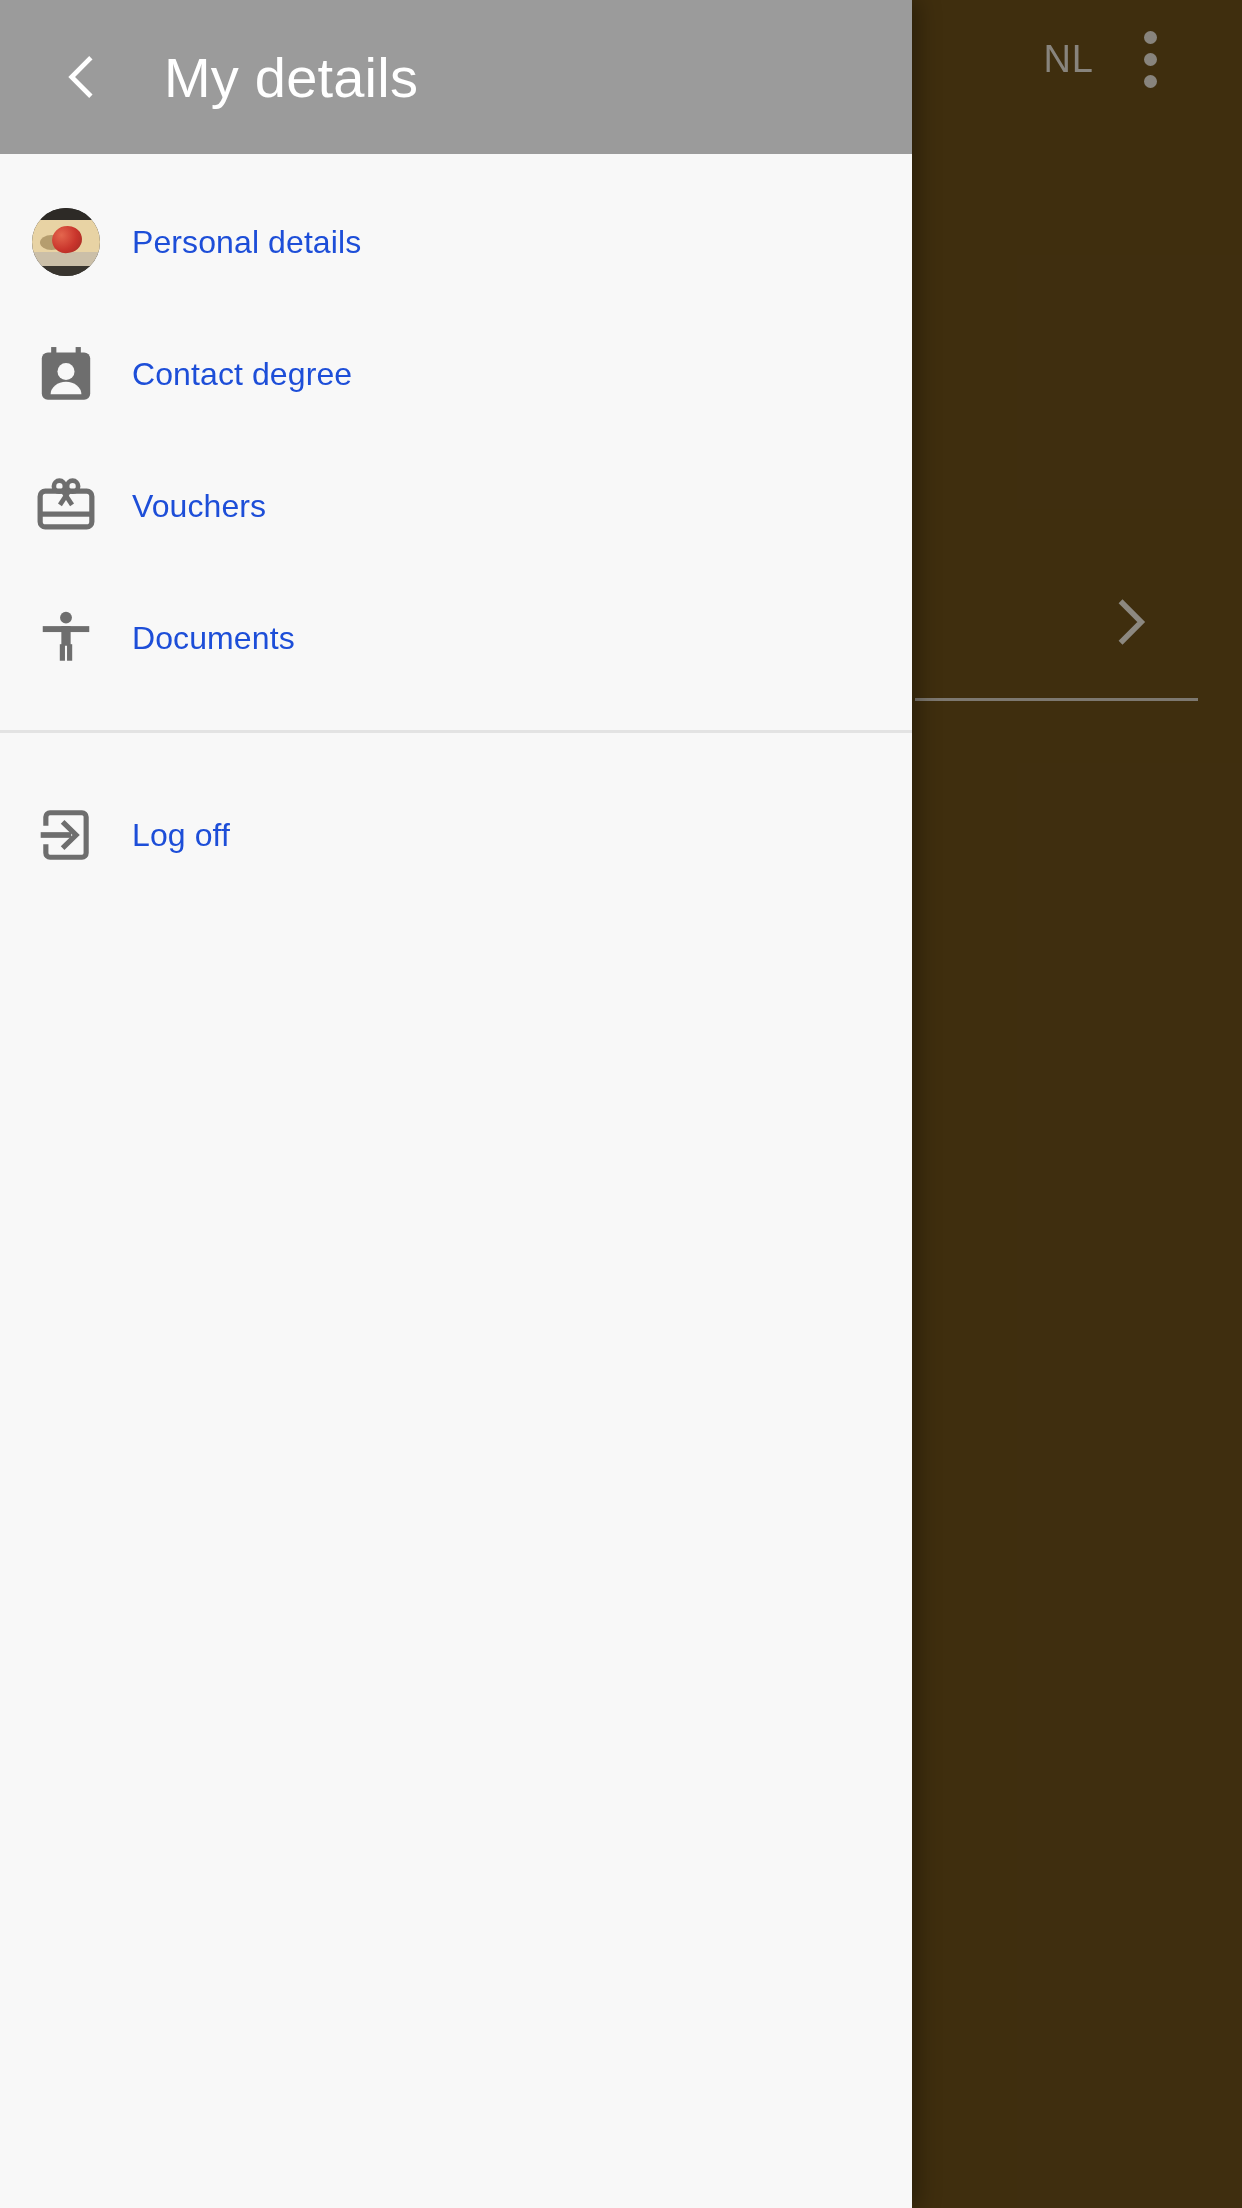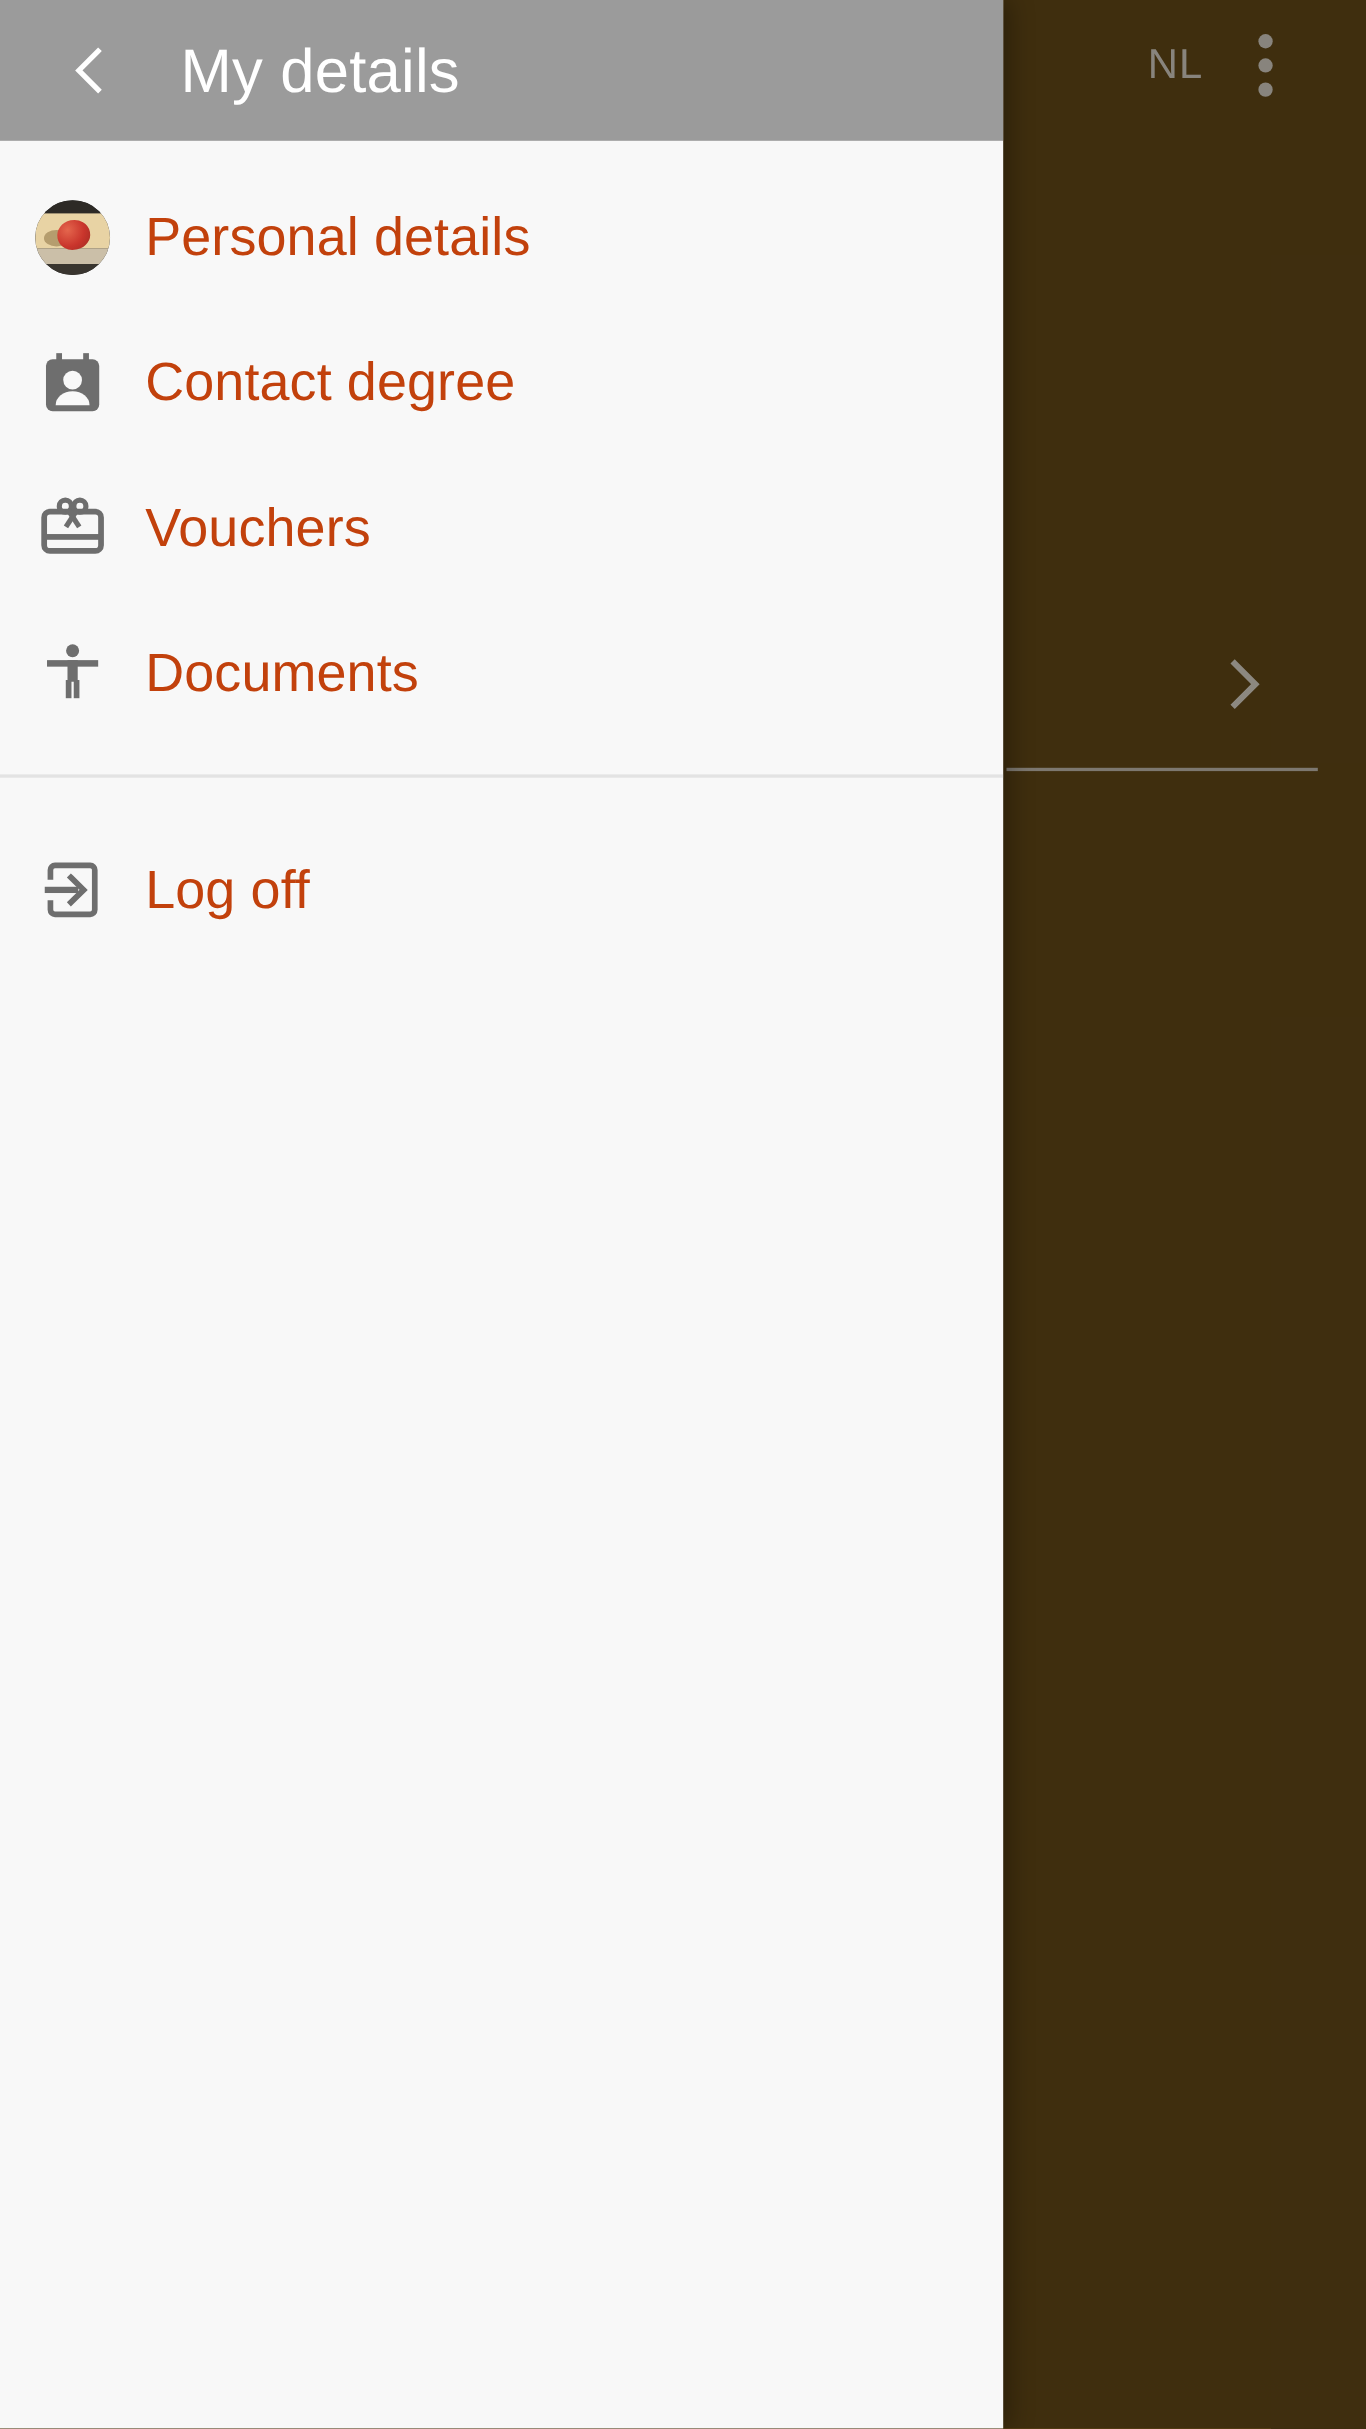--- a/index.html
+++ b/index.html
@@ -74,21 +74,21 @@
 
   
   #drawer {
     position:absolute; left:0; top:0;
     width:912px; height:2208px;
     background:#f8f8f8;
     box-shadow:6px 0 22px rgba(0,0,0,0.32);
     overflow:hidden;
   }
   #drawer-header {
-    height:128px;
+    height:154px;
     background:#9b9b9b;
     display:flex; align-items:center;
   }
   #drawer-back {
     width:164px; height:166px;
     display:flex; align-items:center; justify-content:center;
     cursor:pointer;
   }
   #drawer-title {
     font-size:56px;
@@ -101,22 +101,22 @@
   .menu-item {
     height:132px;
     display:flex; align-items:center;
     cursor:pointer;
   }
   .menu-icon {
     width:132px; min-width:132px;
     display:flex; align-items:center; justify-content:center;
   }
   .menu-label {
-    font-size:49px;
-    color:#c2410c;
+    font-size:32px;
+    color:#1d4ed8;
     letter-spacing:0.1px;
     white-space:nowrap;
   }
 
   .avatar {
     width:68px; height:68px; border-radius:50%;
     overflow:hidden;
     position:relative;
     background:#2b2b2b;
   }

